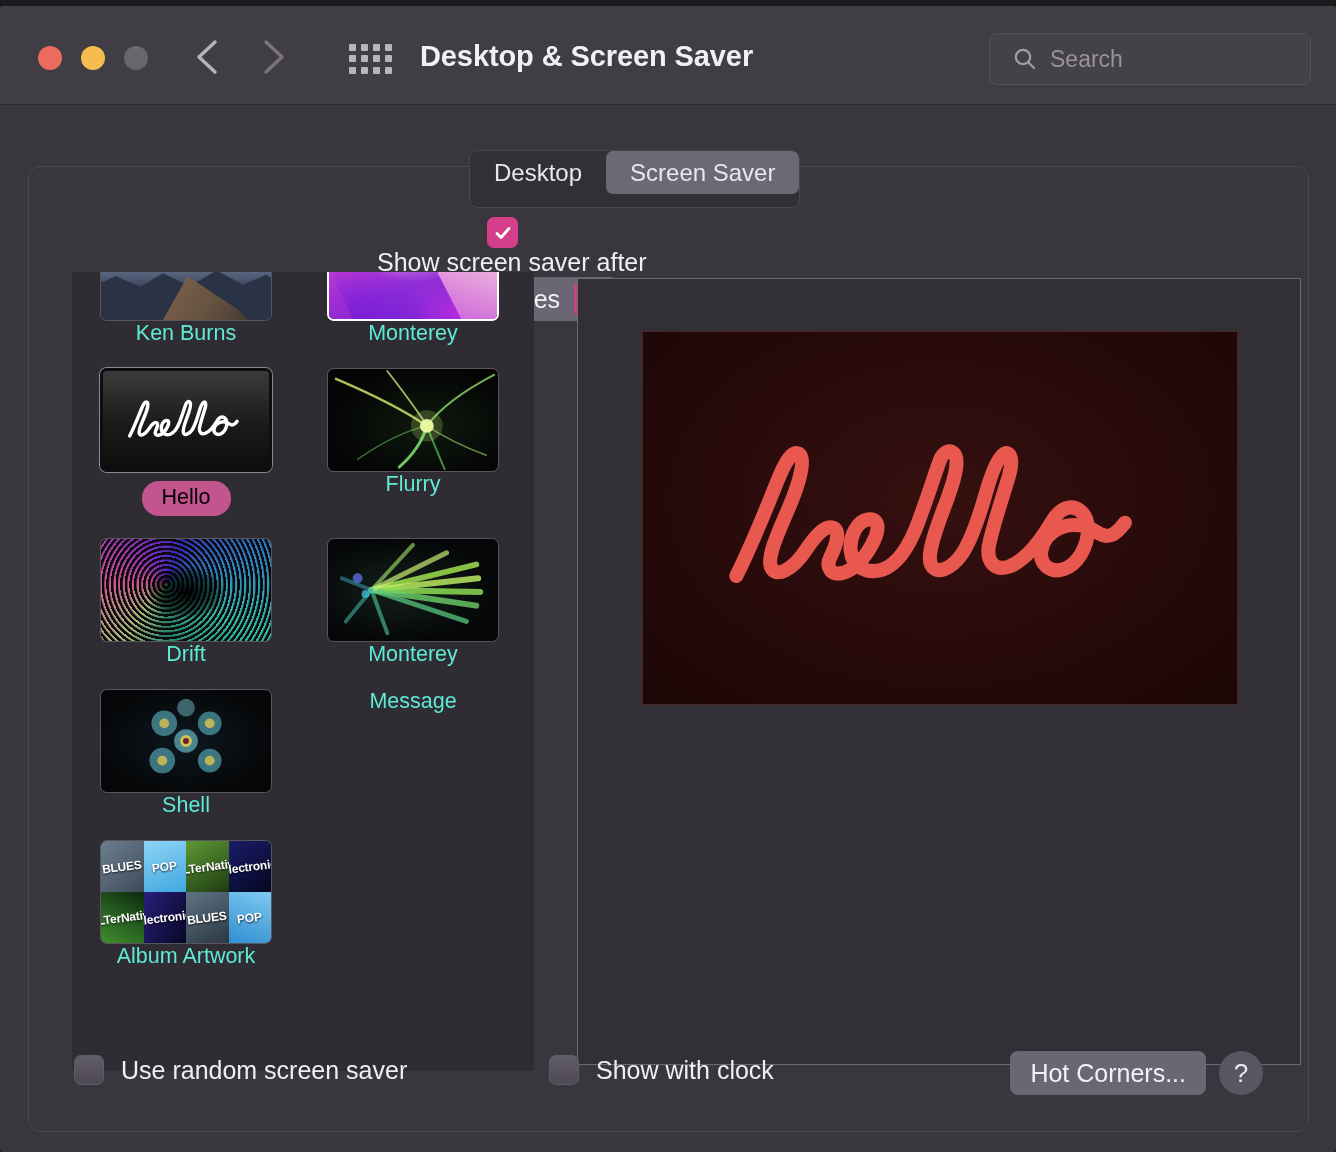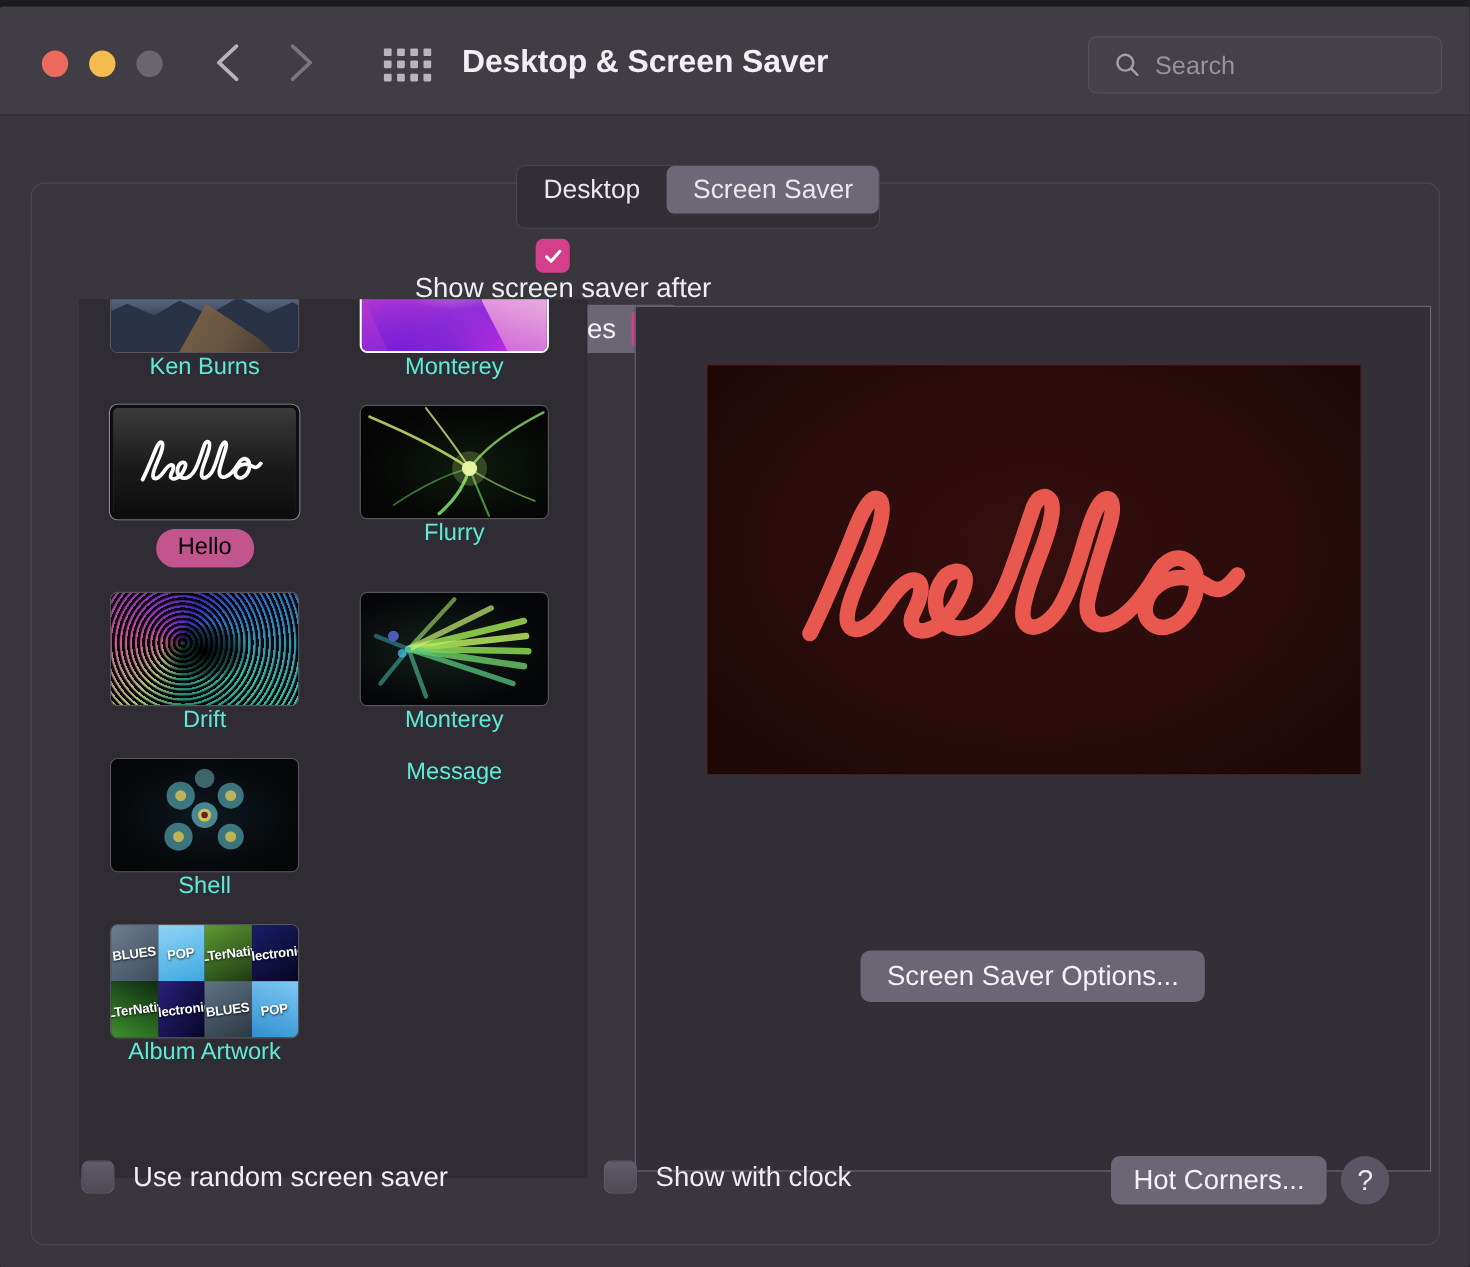--- a/index.html
+++ b/index.html
@@ -658,21 +658,20 @@
         </div>
 
       </div>
 
       <div class="previewpane">
         <div class="preview">
           <svg viewBox="0 0 300 110">
             <path d="M20 92 C26 80 38 52 46 32 C52 17 56 12 60 14 C65 17 60 34 52 52 C45 68 40 80 42 86 C45 94 56 88 64 76 C70 67 76 60 81 61 C87 62 84 72 80 80 C77 86 80 92 88 90 C96 88 104 78 108 69 C112 60 110 55 104 56 C97 57 92 67 93 76 C94 86 103 91 113 88 C122 85 130 74 136 58 C142 42 147 26 150 18 C152 13 156 11 159 14 C163 18 159 32 152 50 C146 66 142 78 144 84 C147 92 157 88 164 78 C170 69 175 54 179 40 C183 26 187 16 191 14 C195 12 197 18 194 28 C190 42 183 62 181 74 C180 83 185 89 194 86 C205 82 215 68 221 58 C226 49 233 46 239 50 C246 55 246 68 240 78 C234 88 224 91 218 86 C212 81 214 70 222 64 C230 58 241 58 250 64 C257 69 262 66 268 58" fill="none" stroke="#e8584f" stroke-width="9" stroke-linecap="round" stroke-linejoin="round"></path>
           </svg>
         </div>
-        <div class="ssobtn">Screen Saver Options...</div>
       </div>
 
     </div>
 
     <div class="footer">
       <div class="foot-item" id="foot-random">
         <span class="fcbx"></span>
         <span class="flbl">Use random screen saver</span>
       </div>
       <div class="foot-item" id="foot-clock">

